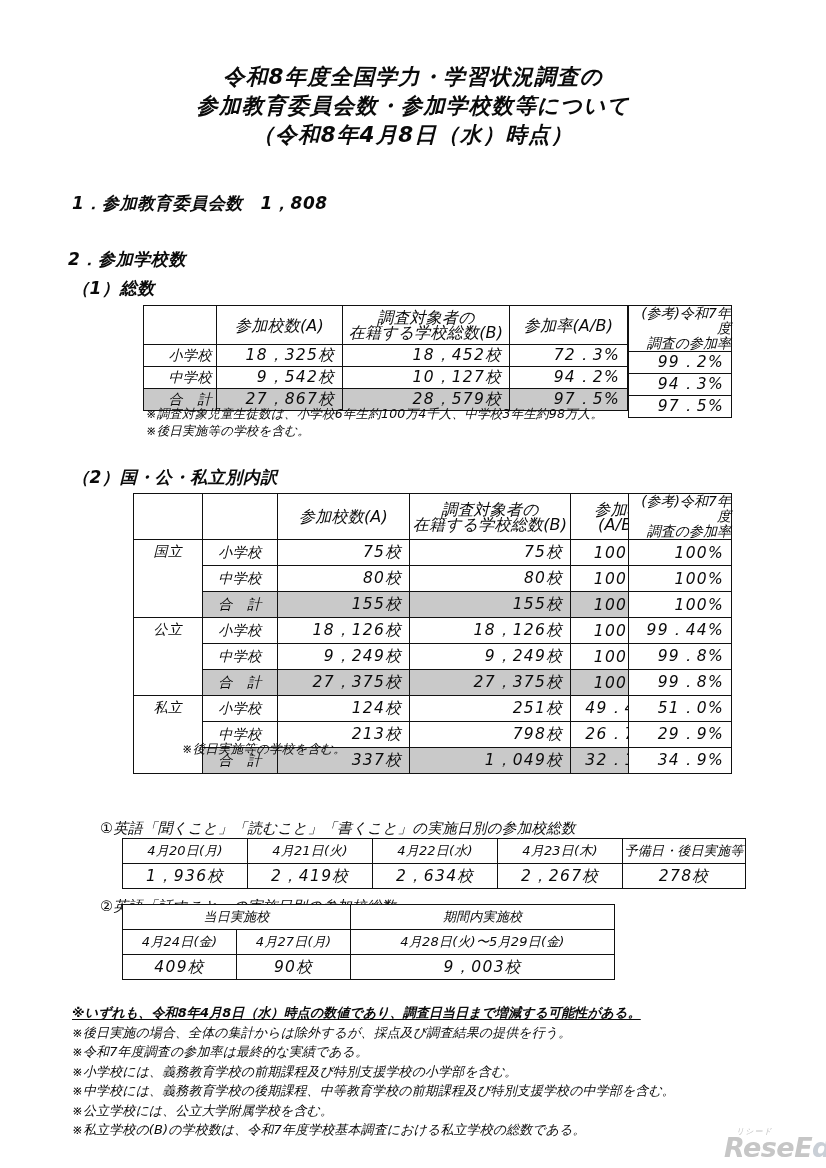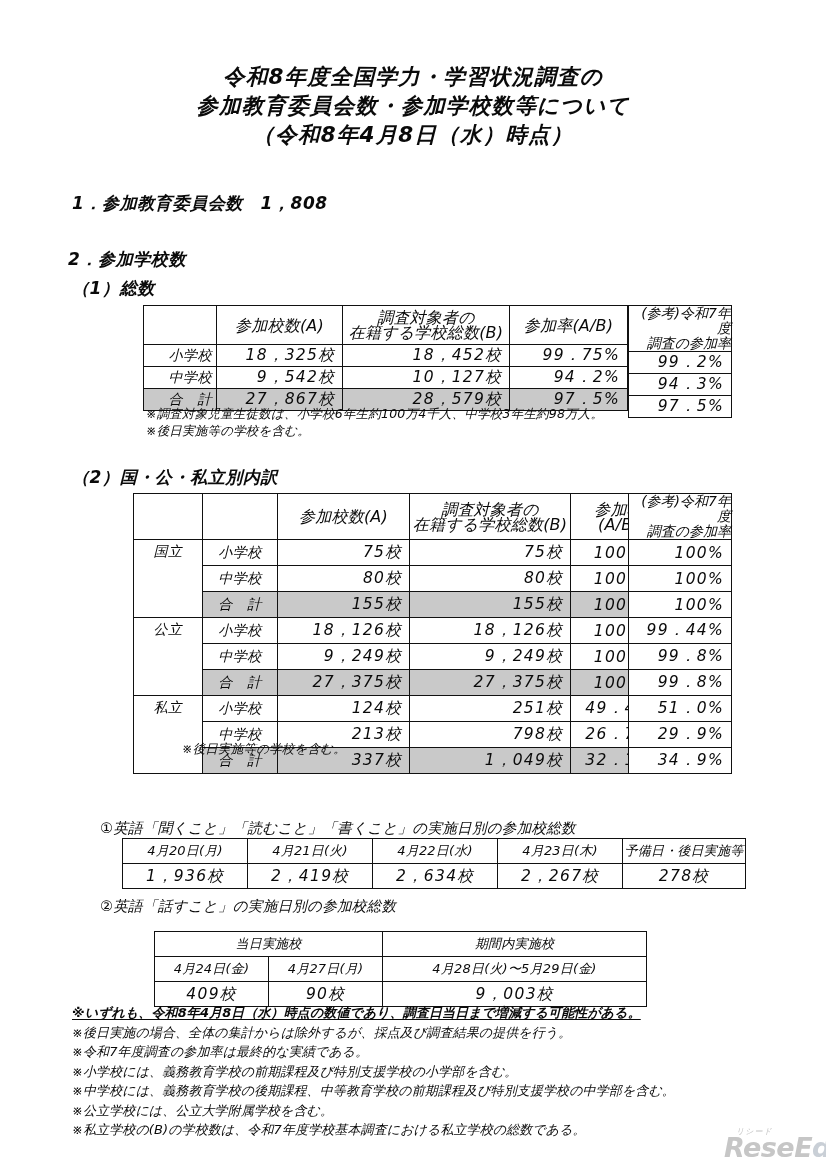--- a/index.html
+++ b/index.html
@@ -172,21 +172,21 @@
   #table-eng-listen .e4 { width: 122px; }
   #table-eng-listen tr td { height: 24px; }
   .datehdr {
     font-size: 13px;
     text-align: center;
     letter-spacing: 0.2px;
     white-space: nowrap;
   }
 
   
-  #table-eng-speak { left: 122px; top: 931px; margin-left: 32px; }
+  #table-eng-speak { left: 122px; top: 904px; }
   #table-eng-speak .s0 { width: 113px; }
   #table-eng-speak .s1 { width: 113px; }
   #table-eng-speak .s2 { width: 263px; }
   #table-eng-speak tr td { height: 24px; }
 
   
   .footnotes {
     position: absolute;
     left: 72px;
     top: 1003px;
@@ -261,21 +261,21 @@
       <td class="c2 hdr">
         <div>調査対象者の</div>
         <div>在籍する学校総数(B)</div>
       </td>
       <td class="c3 hdr">参加率(A/B)</td>
     </tr>
     <tr class="drow">
       <td class="rowlabel-r">小学校</td>
       <td class="numcell">18，325校</td>
       <td class="numcell">18，452校</td>
-      <td class="numcell">99．75%</td>
+      <td class="numcell">72．3%</td>
     </tr>
     <tr class="drow">
       <td class="rowlabel-r">中学校</td>
       <td class="numcell">9，542校</td>
       <td class="numcell">10，127校</td>
       <td class="numcell">94．2%</td>
     </tr>
     <tr class="drow">
       <td class="rowlabel-r shaded">合　計</td>
       <td class="numcell shaded">27，867校</td>

